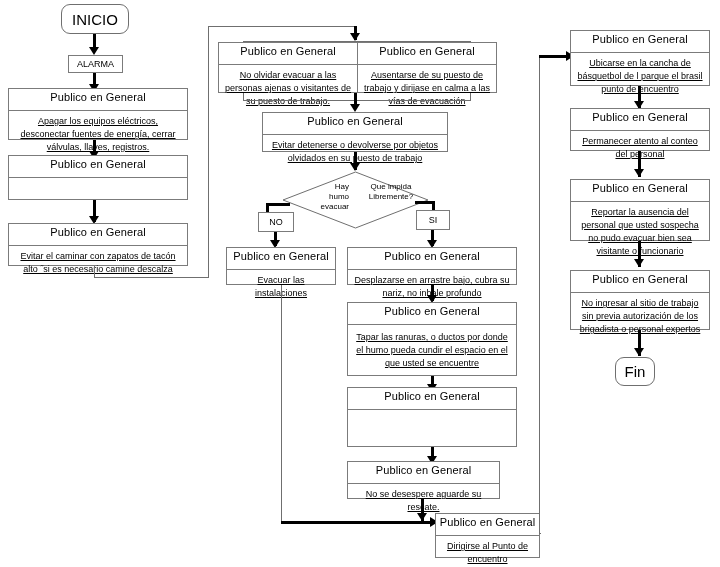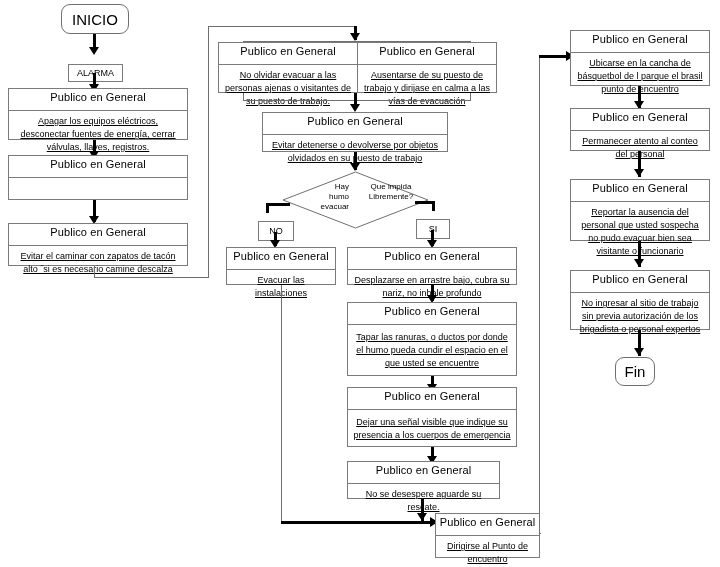--- a/index.html
+++ b/index.html
@@ -51,21 +51,20 @@
   .plain{
     position:absolute;
     box-sizing:border-box;
     border:1px solid #7b7b7b;
     background:#fff;
     display:flex;
     align-items:center;
     justify-content:center;
     font-size:9px;
     color:#000;
-    margin-top:9px;
   }
 
   
   .term{
     position:absolute;
     box-sizing:border-box;
     border:1px solid #6f6f6f;
     border-radius:9px;
     background:#fff;
     display:flex;
@@ -240,23 +239,20 @@
     <div class="bd">
         <span>Tapar las ranuras, o ductos por donde el humo pueda cundir el espacio en el que usted se encuentre</span>
       </div>
   </div>
 
   <div class="ln" style="left:431px;top:376px;width:3px;height:14px;"></div>
   <div class="arrow-d" style="left:427px;top:384px;"></div>
 
   <div class="pbox mid" style="left:347px;top:387px;width:170px;height:60px;">
     <div class="hd">Publico en General</div>
-    <div class="bd">
-        <span>Dejar una señal visible que indique su presencia a los cuerpos de emergencia</span>
-      </div>
   </div>
 
   <div class="ln" style="left:431px;top:447px;width:3px;height:16px;"></div>
   <div class="arrow-d" style="left:427px;top:456px;"></div>
 
   <div class="pbox mid" style="left:347px;top:461px;width:153px;height:38px;">
     <div class="hd">Publico en General</div>
     <div class="bd">
         <span>No se desespere aguarde su rescate.</span>
       </div>

